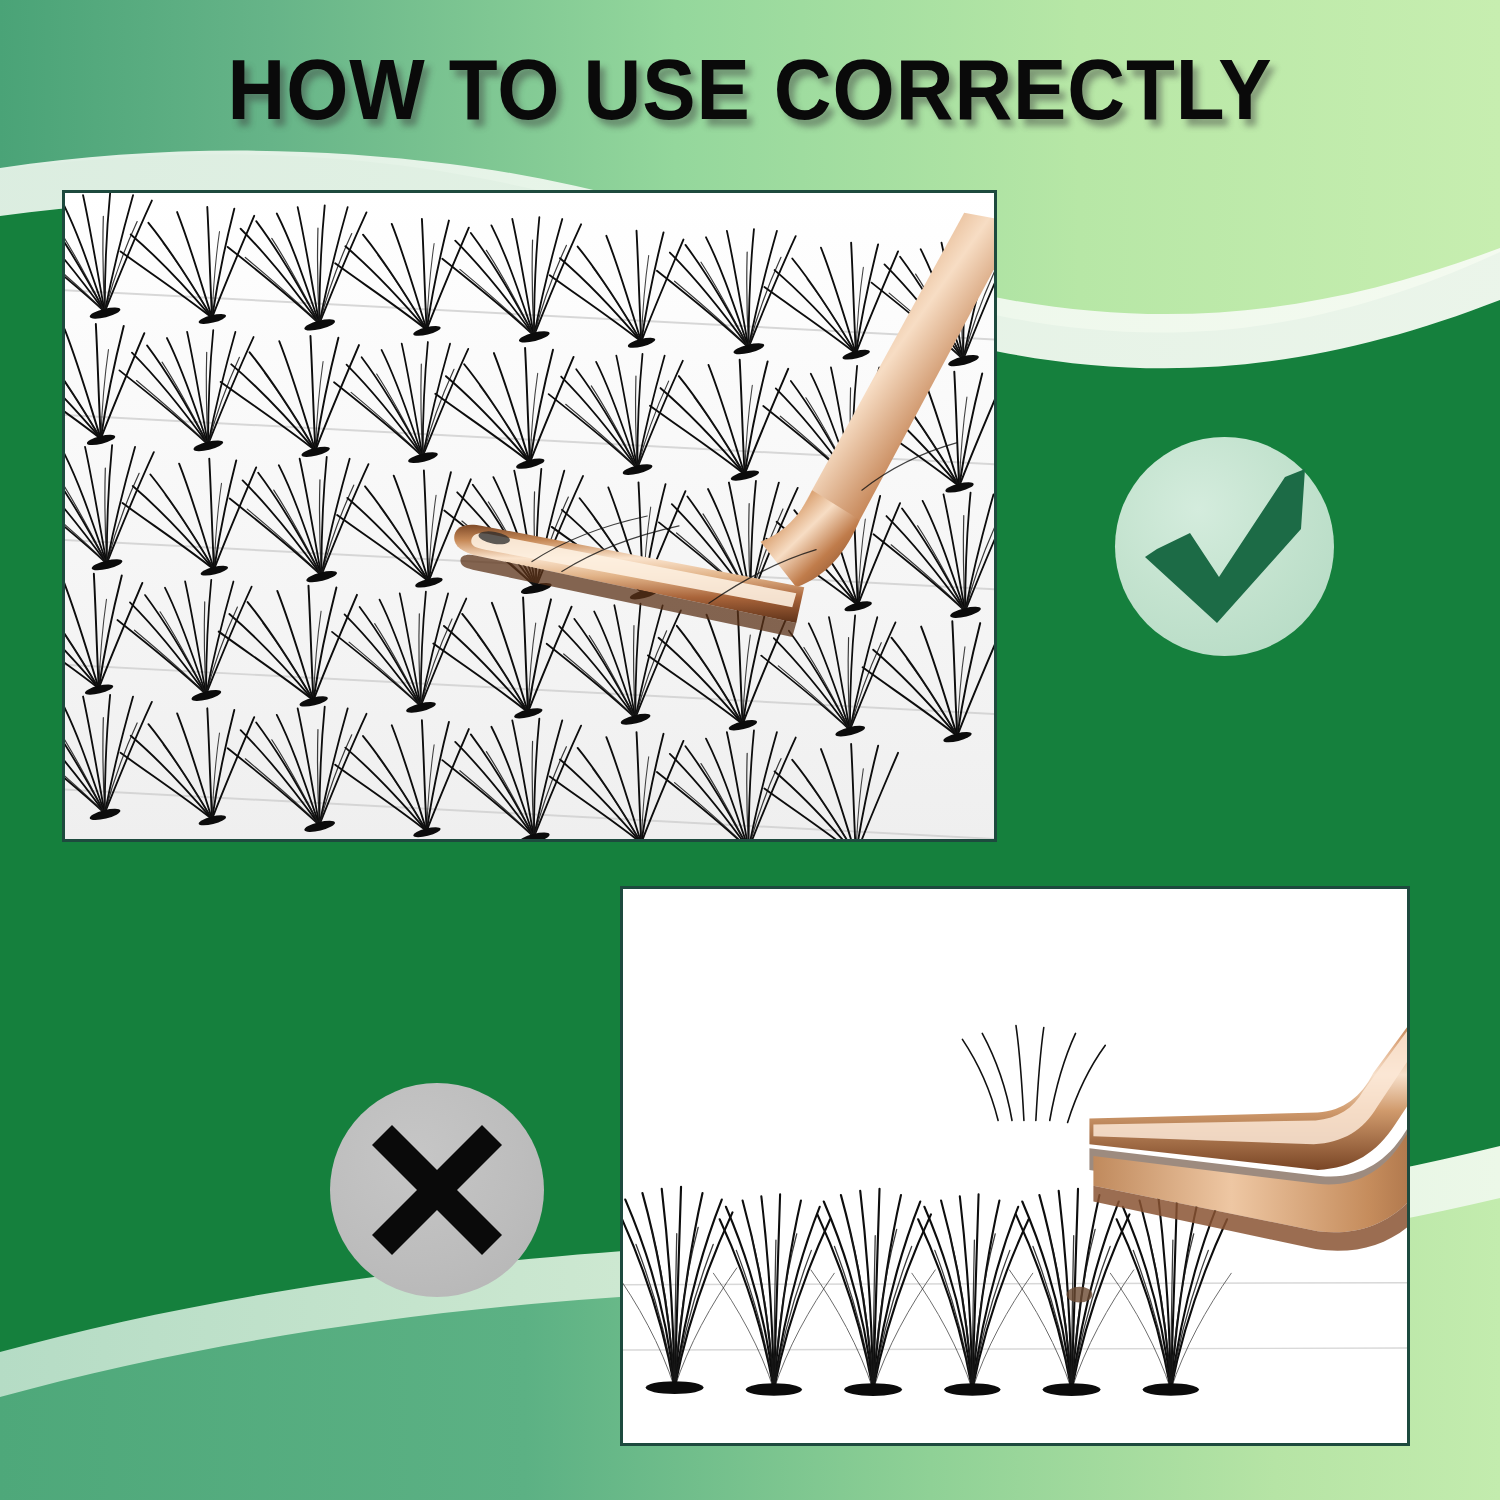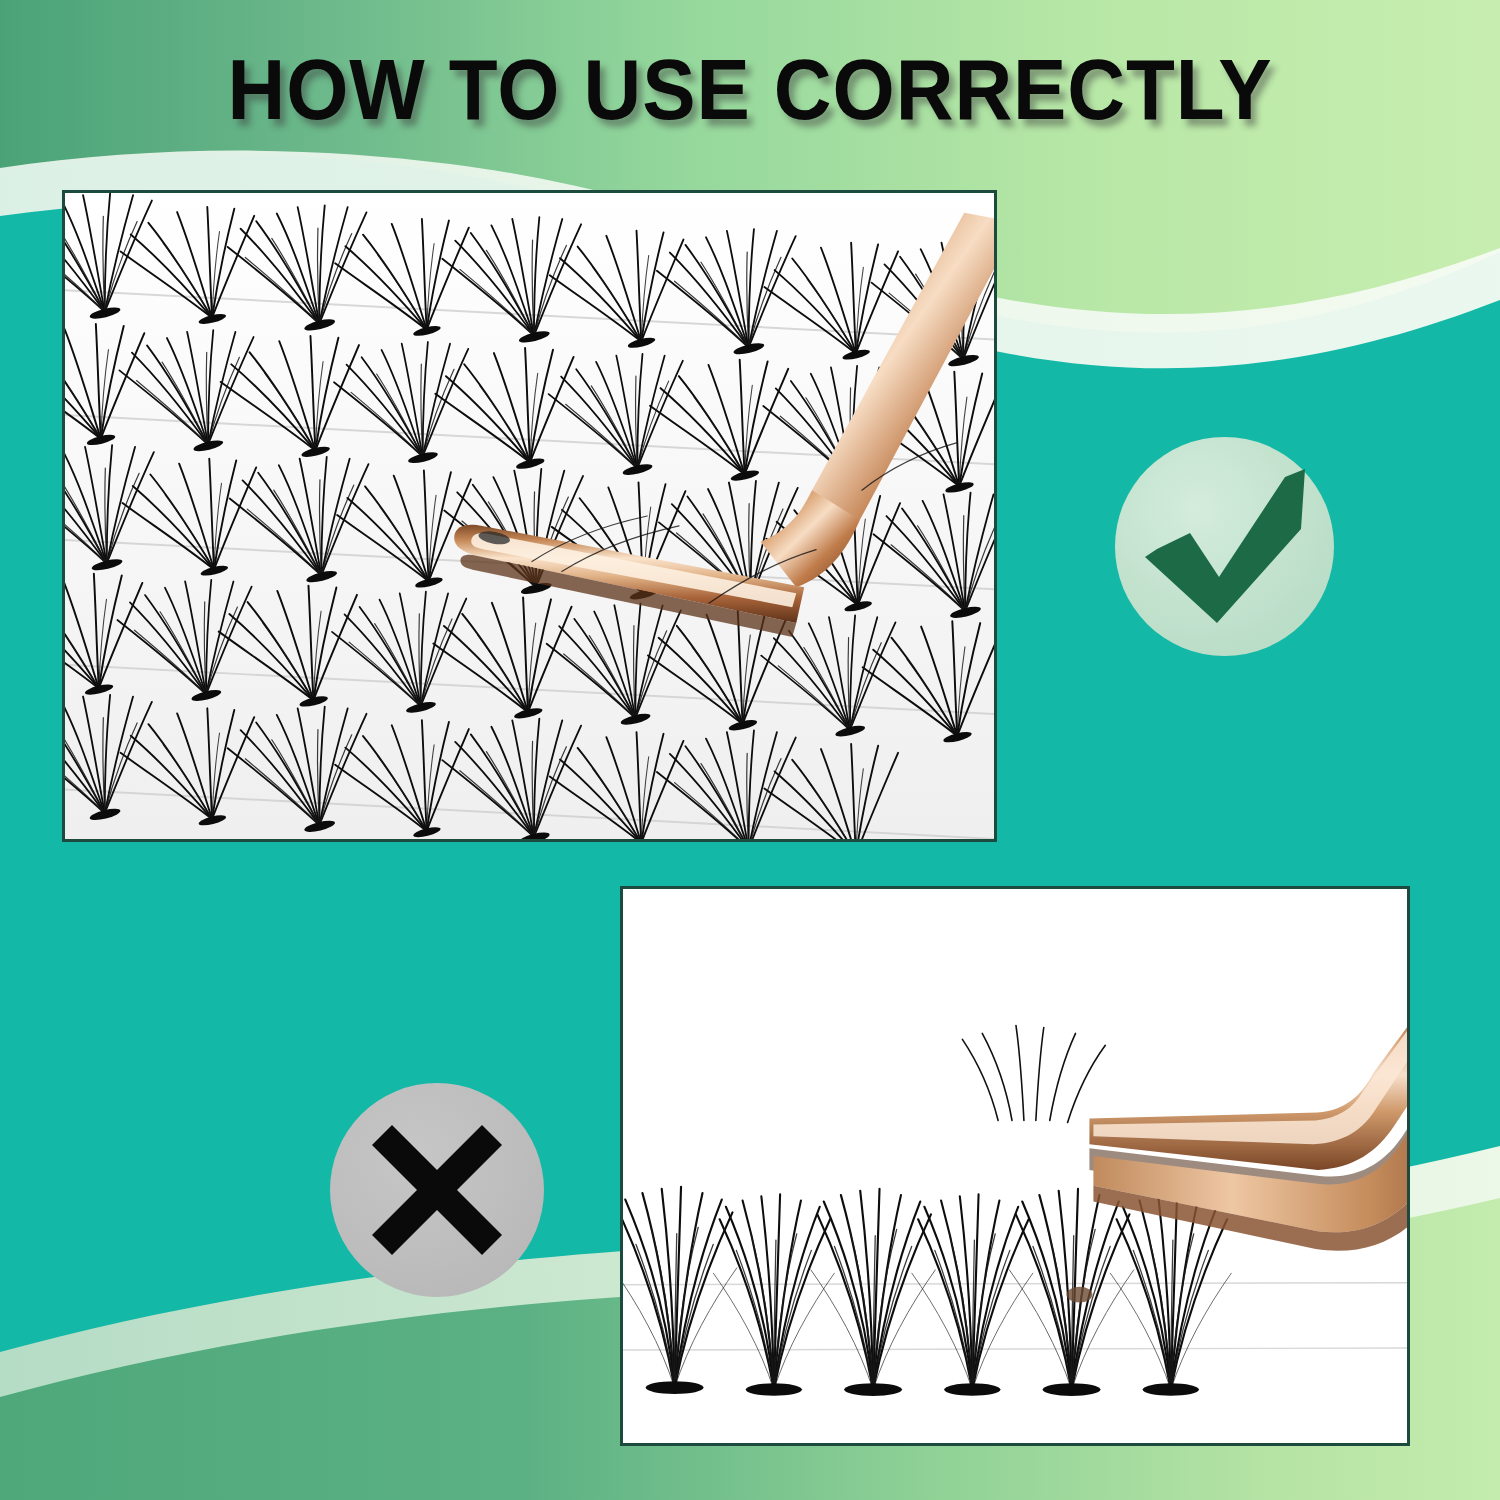--- a/index.html
+++ b/index.html
@@ -8,21 +8,21 @@
     background: #ffffff;
   }
   body {
     font-family: "Liberation Sans", sans-serif;
   }
   #page {
     position: relative;
     width: 1500px;
     height: 1500px;
     overflow: hidden;
-    background: #14b8a6;
+    background: #15803d;
   }
 
   
   .wave-layer {
     position: absolute;
     left: 0;
     top: 0;
     width: 1500px;
     height: 1500px;
     pointer-events: none;

